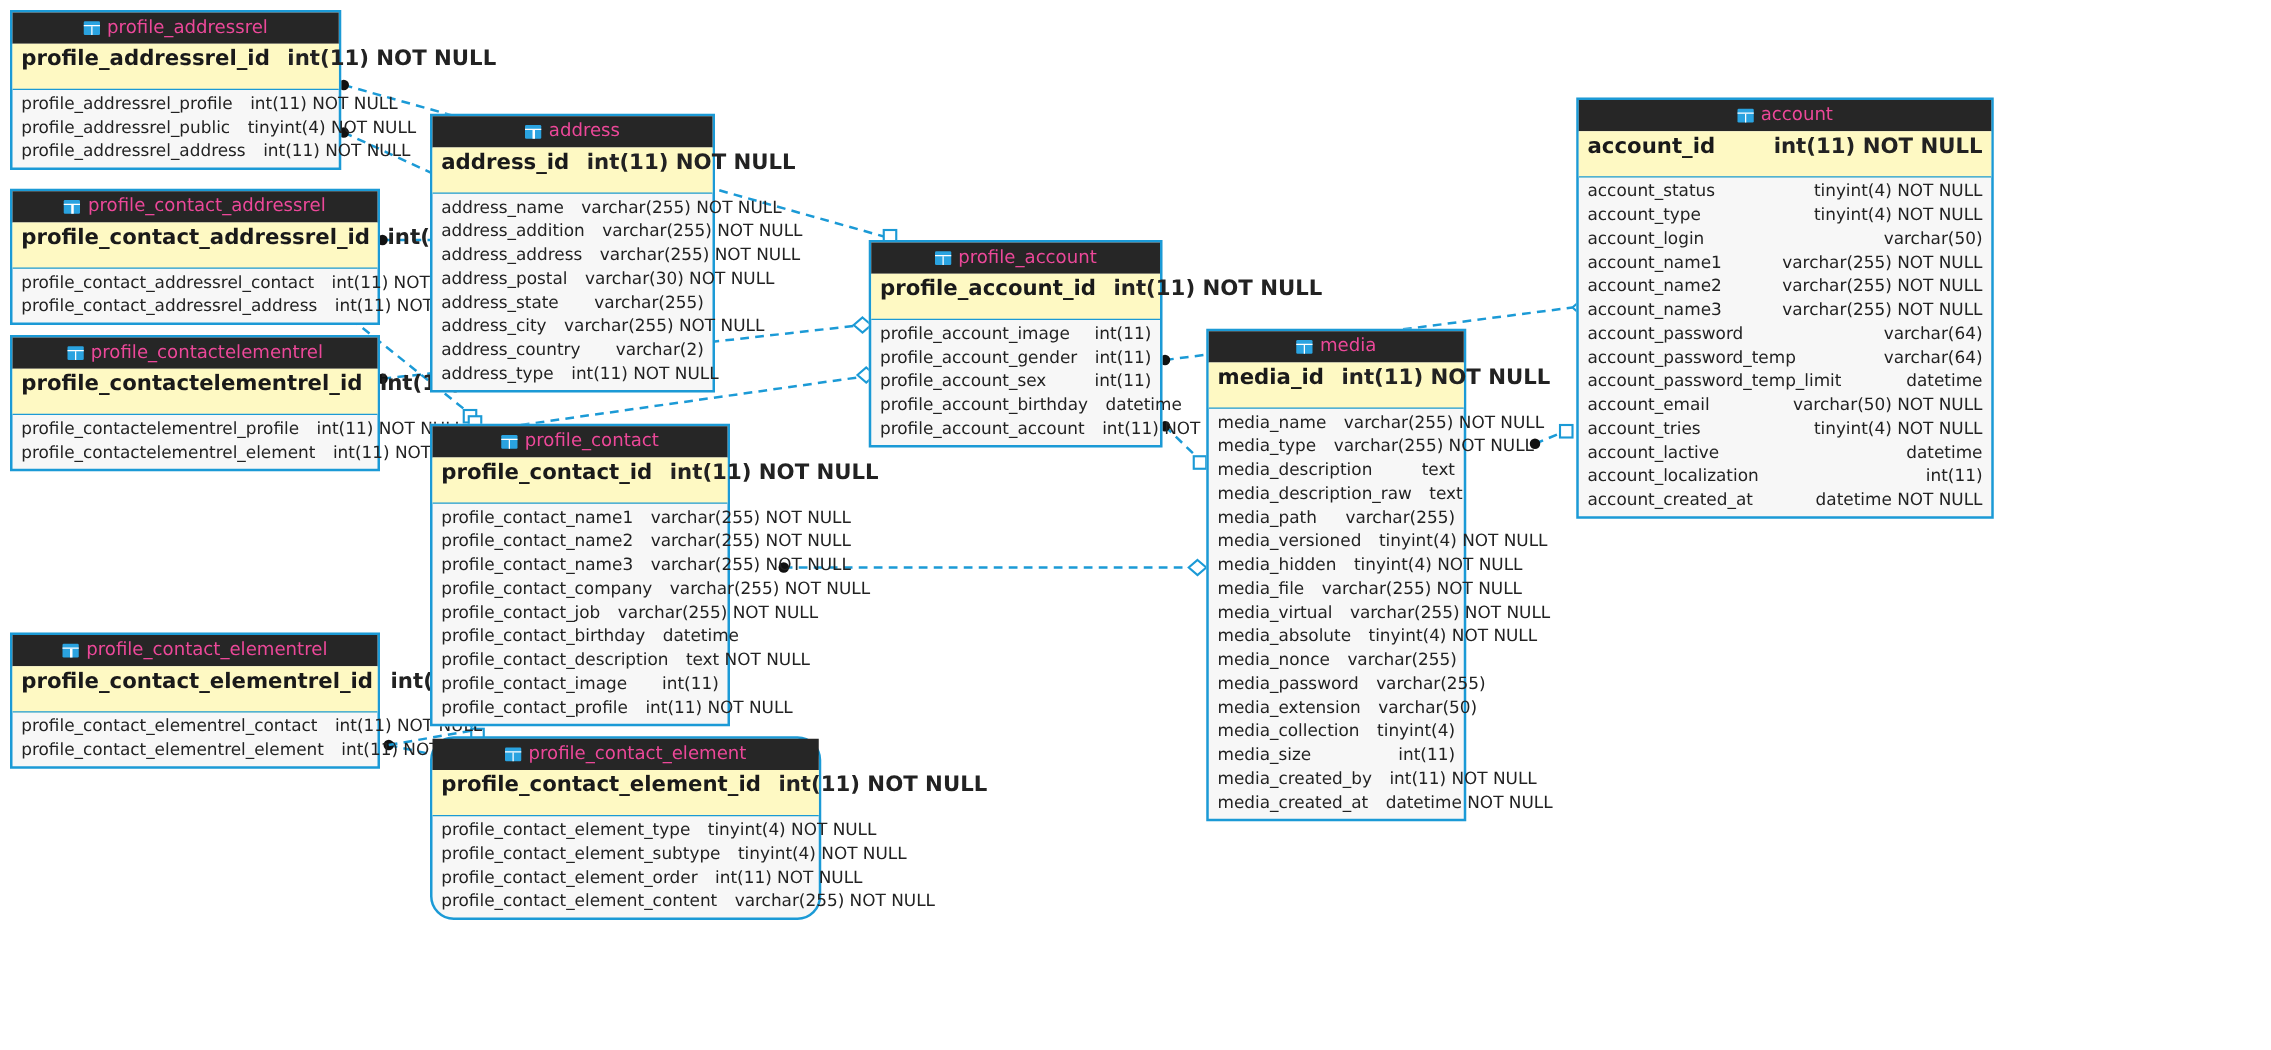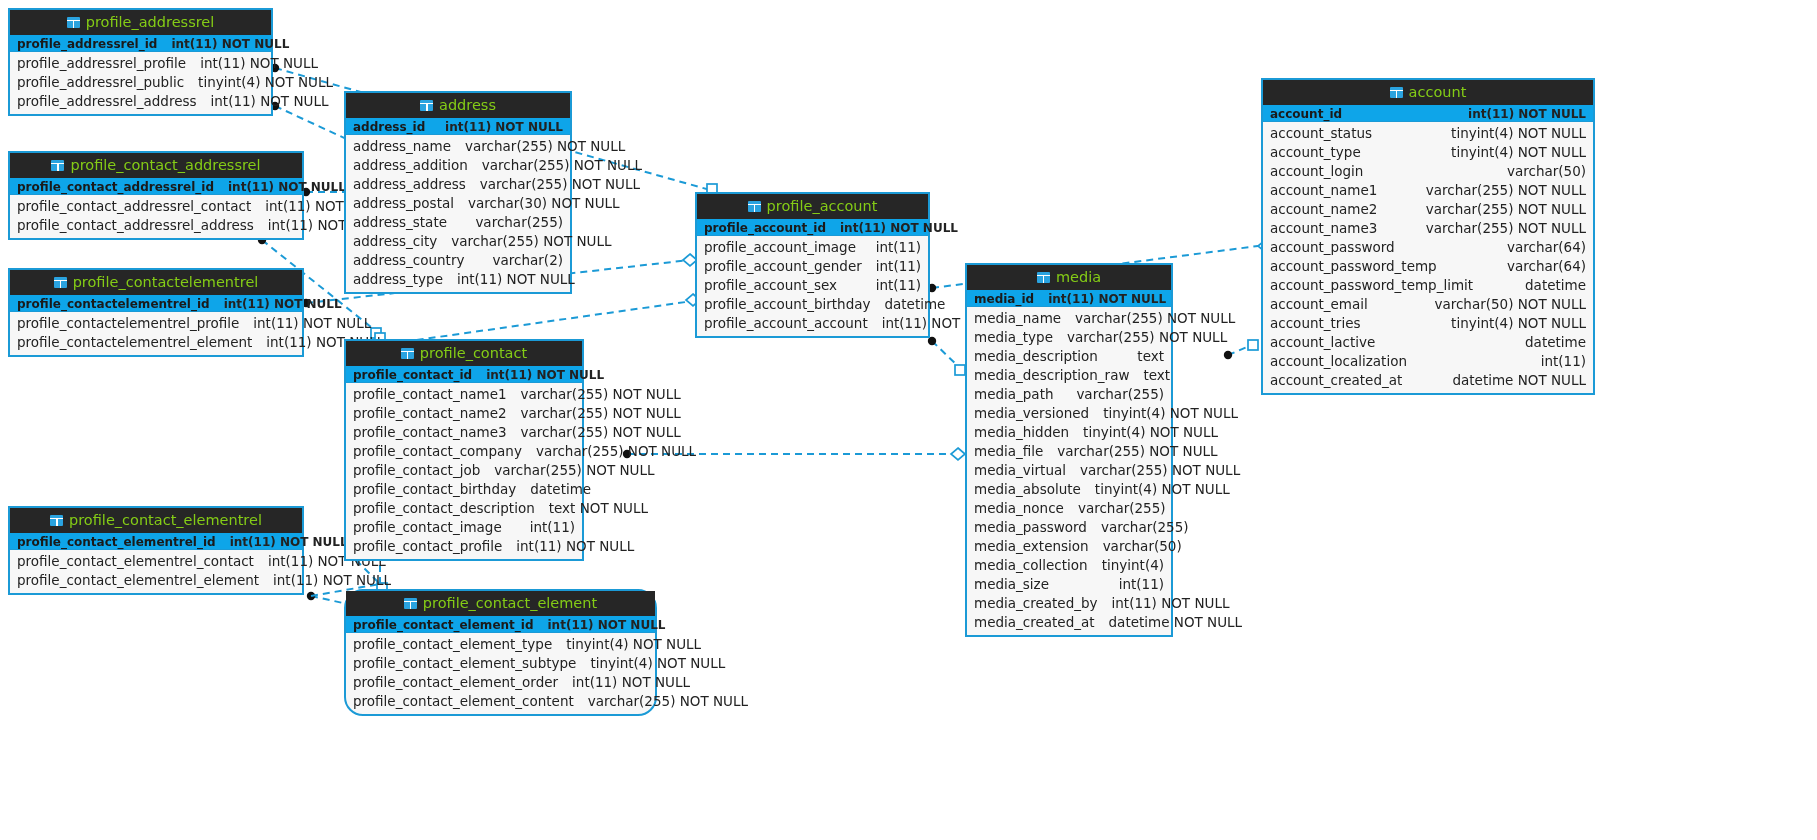--- a/index.html
+++ b/index.html
@@ -10,44 +10,44 @@
   #canvas{position:absolute;inset:0;width:1817px;height:840px;}
   #links{position:absolute;left:0;top:0;width:1817px;height:840px;pointer-events:none;}
   .table{
     position:absolute;
     border:2px solid #1b9ad6;
     background:#f7f7f7;
     box-sizing:border-box;
     box-shadow:0 0 0 0 rgba(0,0,0,0);
   }
   .tbl-title{
-    background:#262626;color:#84cc16;
+    background:#262626;color:#ec4899;
     font-size:14.5px;
     text-align:center;
     padding:4px 6px 5px 6px;
     display:flex;align-items:center;justify-content:center;gap:6px;
     white-space:nowrap;
   }
   .tbl-icon{
     width:13px;height:11px;display:inline-block;position:relative;flex:0 0 auto;
     background:#2aa3e0;border-radius:1px;
   }
   .tbl-icon::before{
     content:"";position:absolute;left:0;right:0;top:3px;height:1.5px;background:#ffffff;
   }
   .tbl-icon::after{
     content:"";position:absolute;top:4.5px;bottom:0;left:6px;width:1.5px;background:#ffffff;
   }
   .pk-row{
-    background:#0ea5e9;
+    background:#fef9c3;
     border-bottom:1.5px solid #1b9ad6;
     font-weight:bold;
     display:flex;justify-content:space-between;align-items:center;
-    padding:2px 7px 0 7px;
-    font-size:12px;color:#1a1a1a;gap:14px;white-space:nowrap;
+    padding:2px 7px 14px 7px;
+    font-size:17px;color:#1a1a1a;gap:14px;white-space:nowrap;
   }
   .col-row{
     display:flex;justify-content:space-between;align-items:center;
     padding:1px 7px 2px 7px;
     font-size:13.5px;color:#222;gap:14px;white-space:nowrap;
   }
   .col-rows{padding:2px 0 3px 0;}
   .col-name{text-align:left;}
   .col-type{text-align:right;color:#222;}
 </style>

